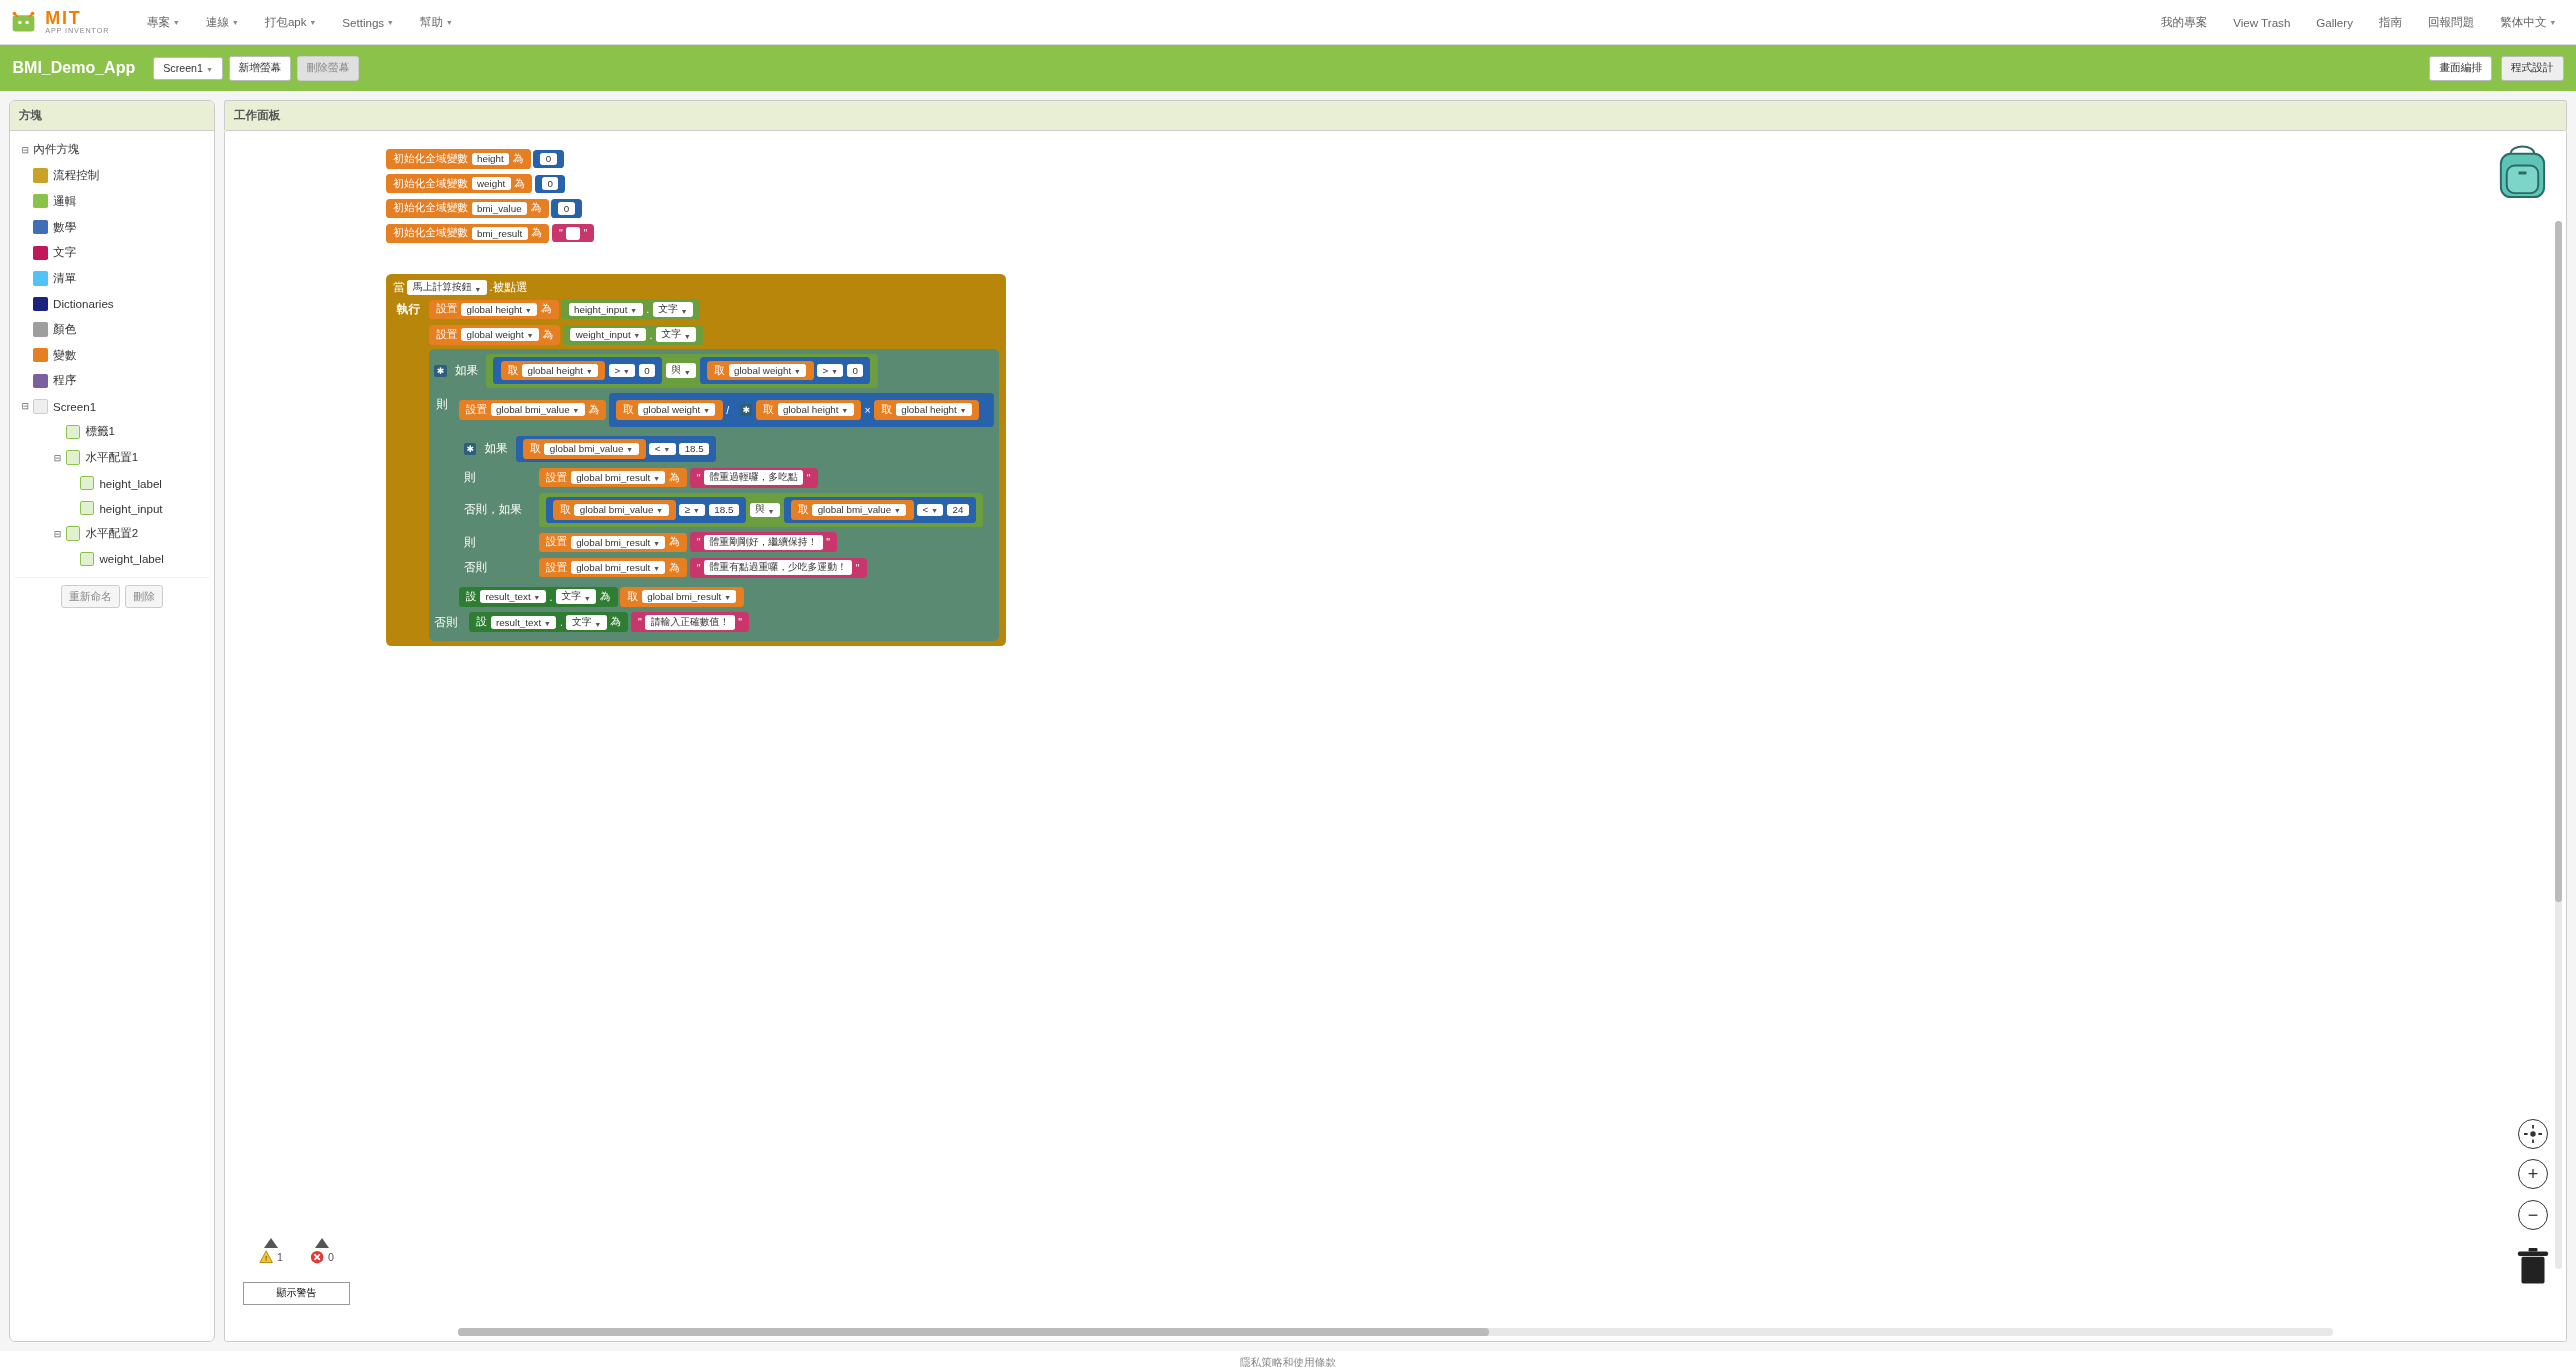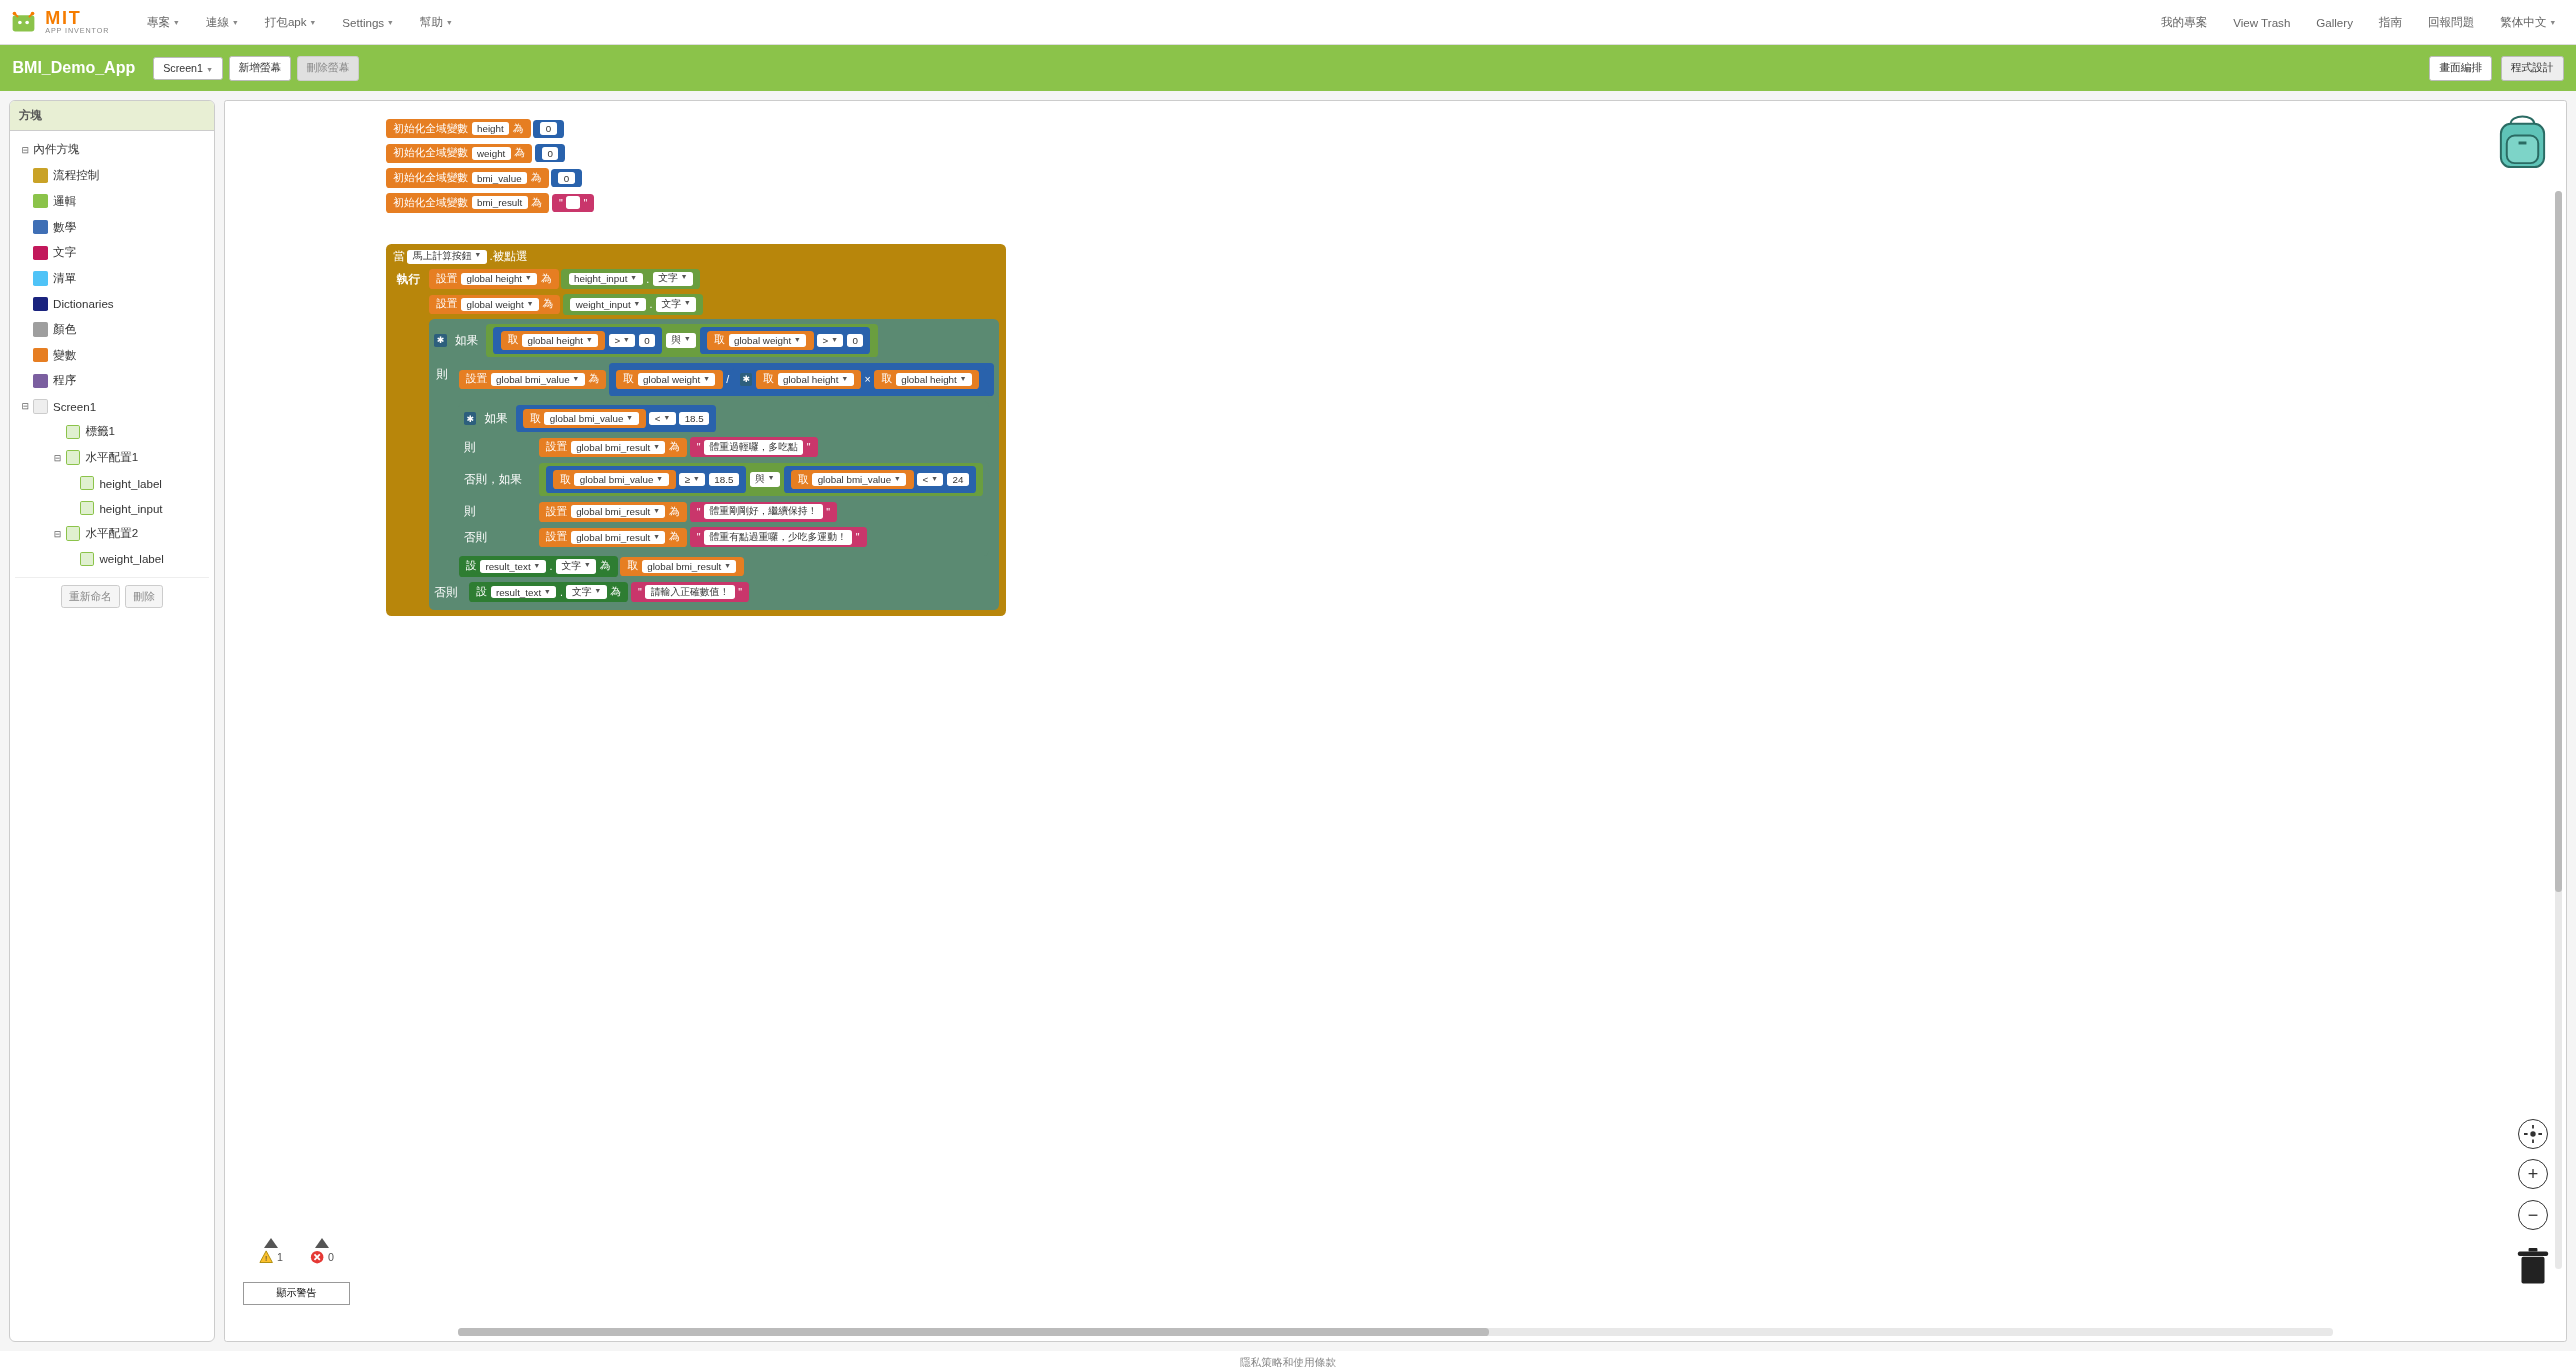--- a/index.html
+++ b/index.html
@@ -46,21 +46,21 @@
 
 
 .workpanel { flex: 1; display: flex; flex-direction: column; }
 .workspace { flex: 1; background: #fff; border: 0.9px solid #ccc; border-radius: 2.7px; position: relative; overflow: hidden; }
 .blocks-canvas { position: absolute; left: 0; top: 8px; width: 100%; height: 100%; padding: 9px 9px 9px 161px; overflow: auto; }
 
 
 .block { display: inline-flex; align-items: center; border-radius: 3.6px; padding: 2.7px 7.2px; color: #fff; font-size: 10.7px; gap: 3.6px; margin: 0.9px 0; white-space: nowrap; }
 .block-row { display: flex; align-items: center; gap: 2.7px; margin-bottom: 3.6px; }
 .chip { background: #fff; color: #333; padding: 0.9px 5.4px; border-radius: 2.7px; font-size: 9.8px; }
-.chip-dd { display: inline-flex; align-items: flex-start; gap: 2.7px; }
+.chip-dd { display: inline-flex; align-items: flex-end; gap: 2.7px; }
 .orange { background: #e67e22; }
 .blue { background: #2962ac; }
 .green-lt { background: #6a9e3f; }
 .green-dk { background: #2e7d32; }
 .pink { background: #c9366b; }
 .block-group { background: #b8860b; border-radius: 5.4px; padding: 5.4px 7.2px 5.4px 7.2px; color: #fff; display: inline-block; }
 .block-group-label { font-weight: bold; margin: 3.6px 0 5.4px 3.6px; }
 .if-block { background: #5b8a72; border-radius: 5.4px; padding: 3.6px 5.4px; display: inline-block; }
 .tiny-gear { width: 12.5px; height: 12.5px; background: #2d5f7d; border-radius: 1.8px; display: inline-flex; align-items: center; justify-content: center; font-size: 9px; }
 .dd { font-size: 7.2px; color: #555; }
@@ -248,20 +248,21 @@
           </div>
         <div class="tree-footer">
           <button>重新命名</button>
           <button>刪除</button>
         </div>
       </div>
     </div>
   </div>
 
   <div class="workpanel">
+    <div class="panel-header" style="border:0.9px solid #ccc;border-bottom:none;border-radius:2.7px 2.7px 0 0;">工作面板</div>
     <div class="workspace">
       <div class="blocks-canvas">
         
         <div id="init-vars">
             <div class="block-row">
     <span class="block orange">
       初始化全域變數 <span class="chip">height</span> 為
     </span>
               <span class="block blue">
                 <span class="chip">0</span>

